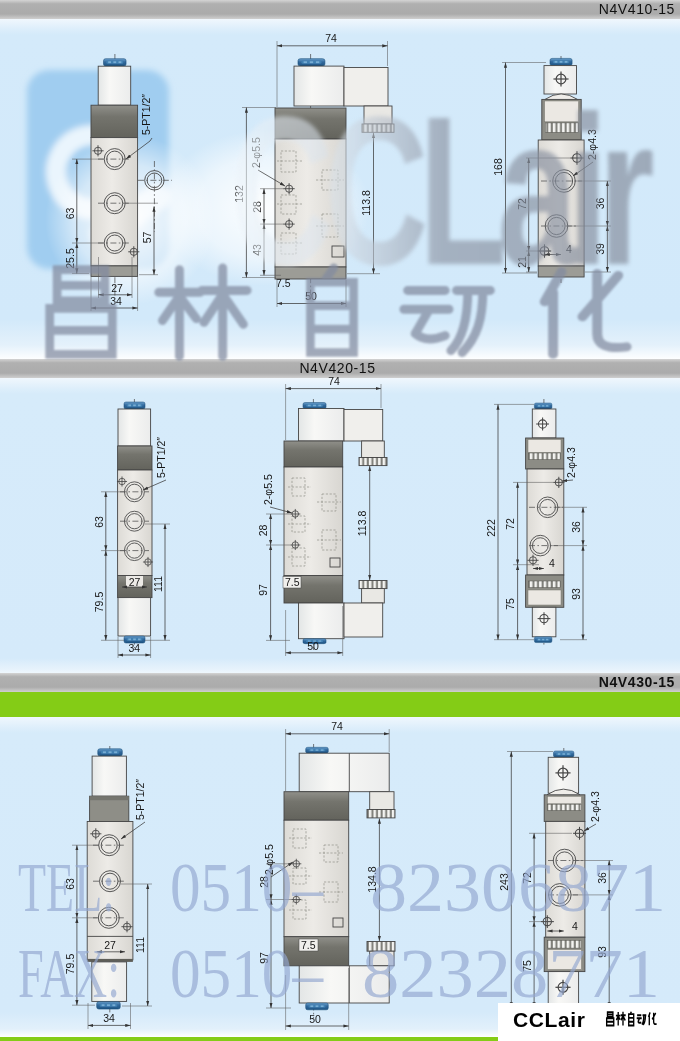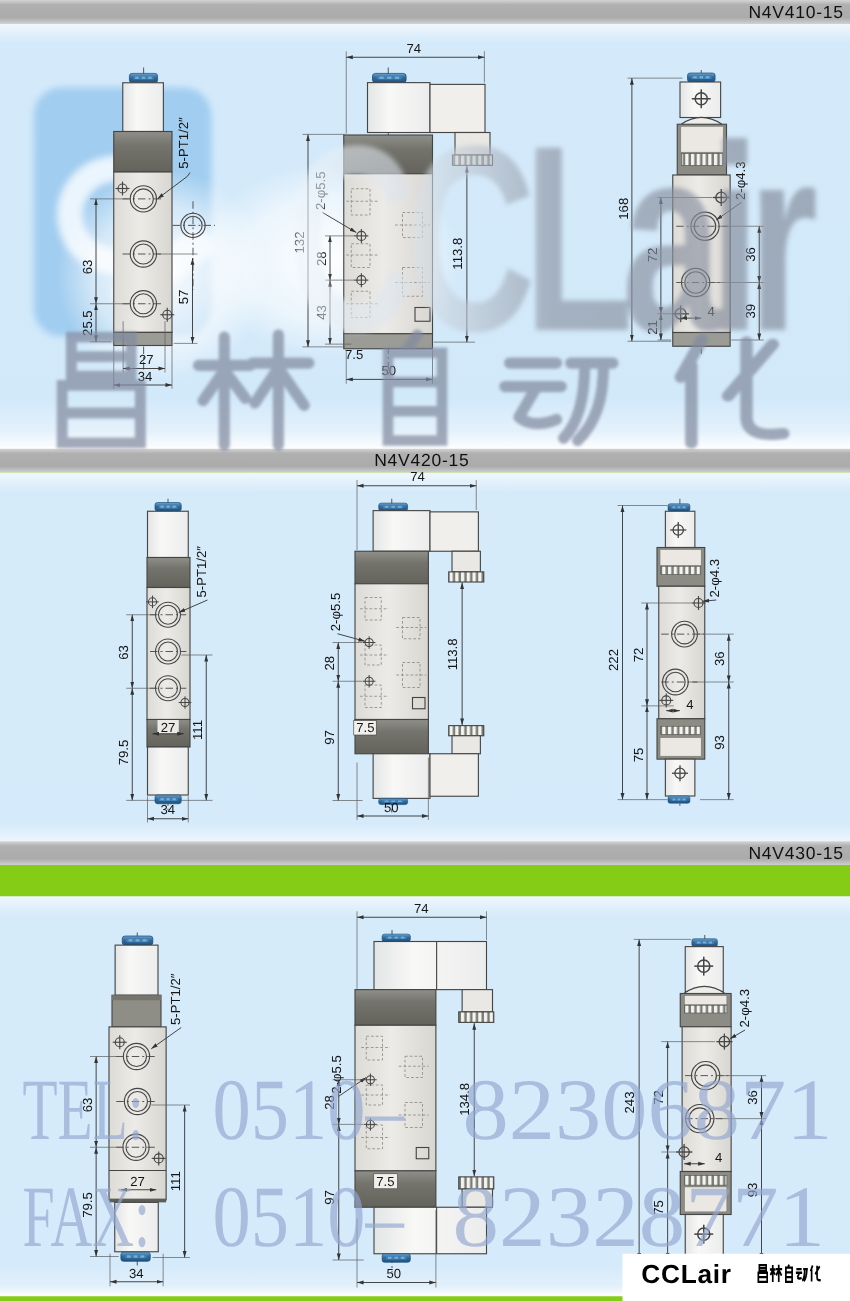--- a/index.html
+++ b/index.html
@@ -22,21 +22,21 @@
 <div class="page">
 
 <div class="band" style="top:0;">N4V410-15</div>
 
 <div class="sec s1" style="top:19px;height:341px;"></div>
 
 <div class="band" style="top:358.5px;text-align:center;">N4V420-15</div>
 
 <div class="sec s2" style="top:377.5px;height:302px;"></div>
 
-<div class="band" style="top:673px;">N4V430-15</div>
+<div class="band" style="top:673px;font-weight:bold;">N4V430-15</div>
 
 <div class="sec s3" style="top:717px;height:320px;"></div>
 <svg width="680" height="1041" viewBox="0 0 680 1041">
 <defs>
 <marker id="ae" markerWidth="8" markerHeight="6" refX="7" refY="2.5" orient="auto">
           <path d="M0,0.4 L7,2.5 L0,4.6 Z" fill="#333"></path>
         </marker>
 <marker id="as" markerWidth="8" markerHeight="6" refX="7" refY="2.5" orient="auto-start-reverse">
           <path d="M0,0.4 L7,2.5 L0,4.6 Z" fill="#333"></path>
         </marker>

